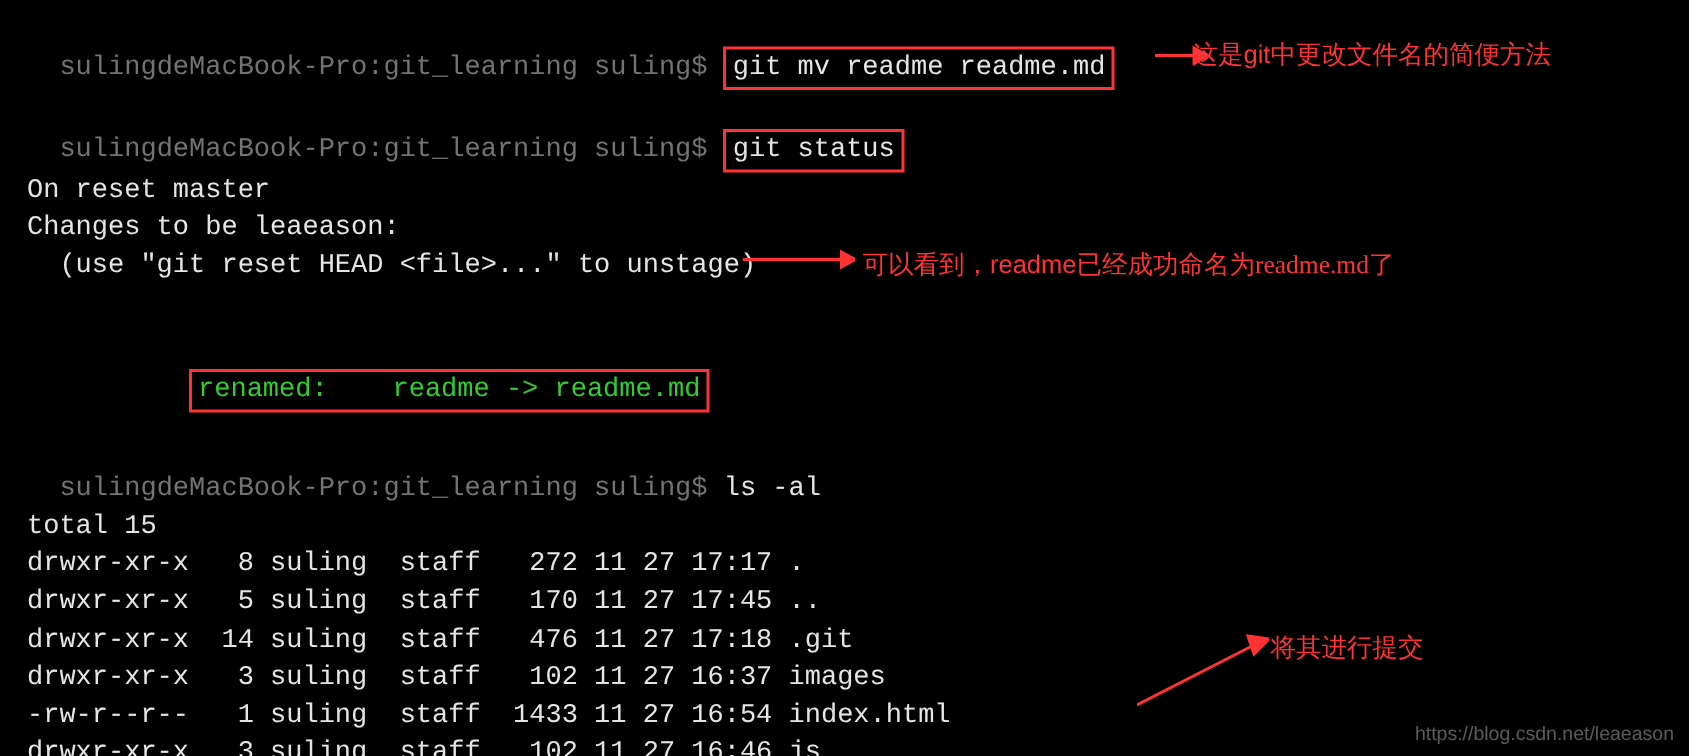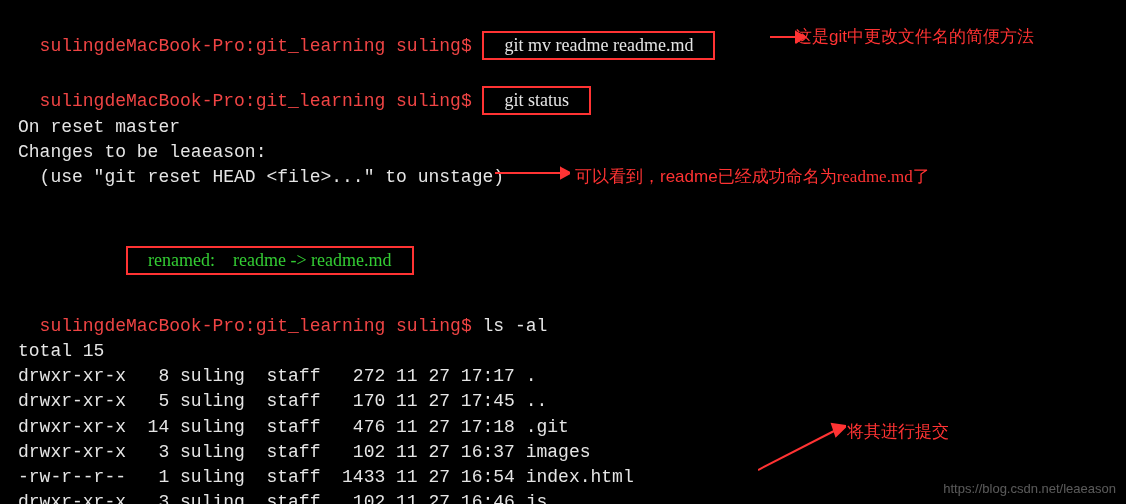--- a/index.html
+++ b/index.html
@@ -9,22 +9,22 @@
       font-size: 18px;
       line-height: 1.4;
       color: #e5e5e5;
       width: 1126px;
       height: 504px;
       overflow: hidden;
       position: relative;
       padding: 6px 0 0 18px;
     }
     .line { white-space: pre; }
-    .prompt { color: #ef4444; }
-    .box { border: 2px solid #ff3333; padding: 0 20px; display: inline-block; font-family: Liberation Serif, serif; }
+    .prompt { color: #737373; }
+    .box { border: 2px solid #ff3333; padding: 0 4px; display: inline-block; }
     .green { color: #33cc33; margin-top: 16px; }
     .annot {
       position: absolute;
       color: #ff3333;
       font-family: "PingFang SC", "Microsoft YaHei", sans-serif;
       font-size: 17px;
       white-space: nowrap;
     }
     .arrow {
       position: absolute;

